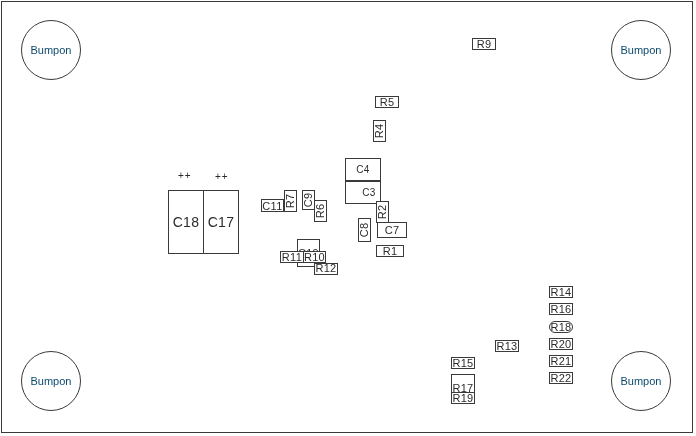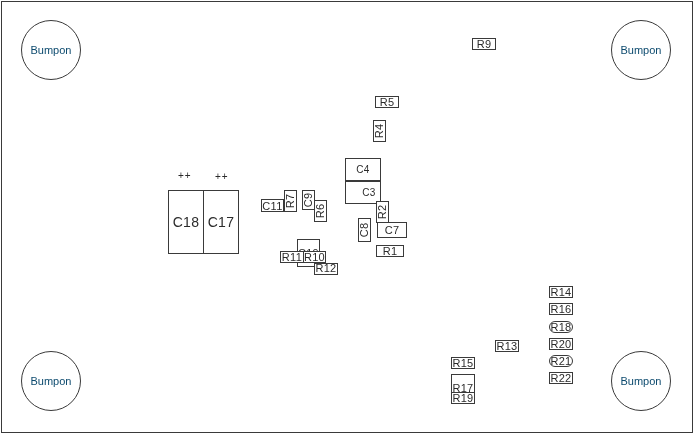--- a/index.html
+++ b/index.html
@@ -121,19 +121,19 @@
     </div>
   <div class="comp" style="left:549px;top:303px;width:24px;height:12px;align-items:center;">
       <span>R16</span>
     </div>
   <div class="comp" style="left:549px;top:321px;width:24px;height:12px;border-radius:6px;">
       <span>R18</span>
     </div>
   <div class="comp" style="left:549px;top:338px;width:24px;height:12px;">
       <span>R20</span>
     </div>
-  <div class="comp" style="left:549px;top:355px;width:24px;height:12px;border-radius:6px;">
+  <div class="comp" style="left:549px;top:355px;width:24px;height:12px;">
       <span>R21</span>
     </div>
   <div class="comp" style="left:549px;top:372px;width:24px;height:12px;">
       <span>R22</span>
     </div>
 </div>
 
 </body></html>

